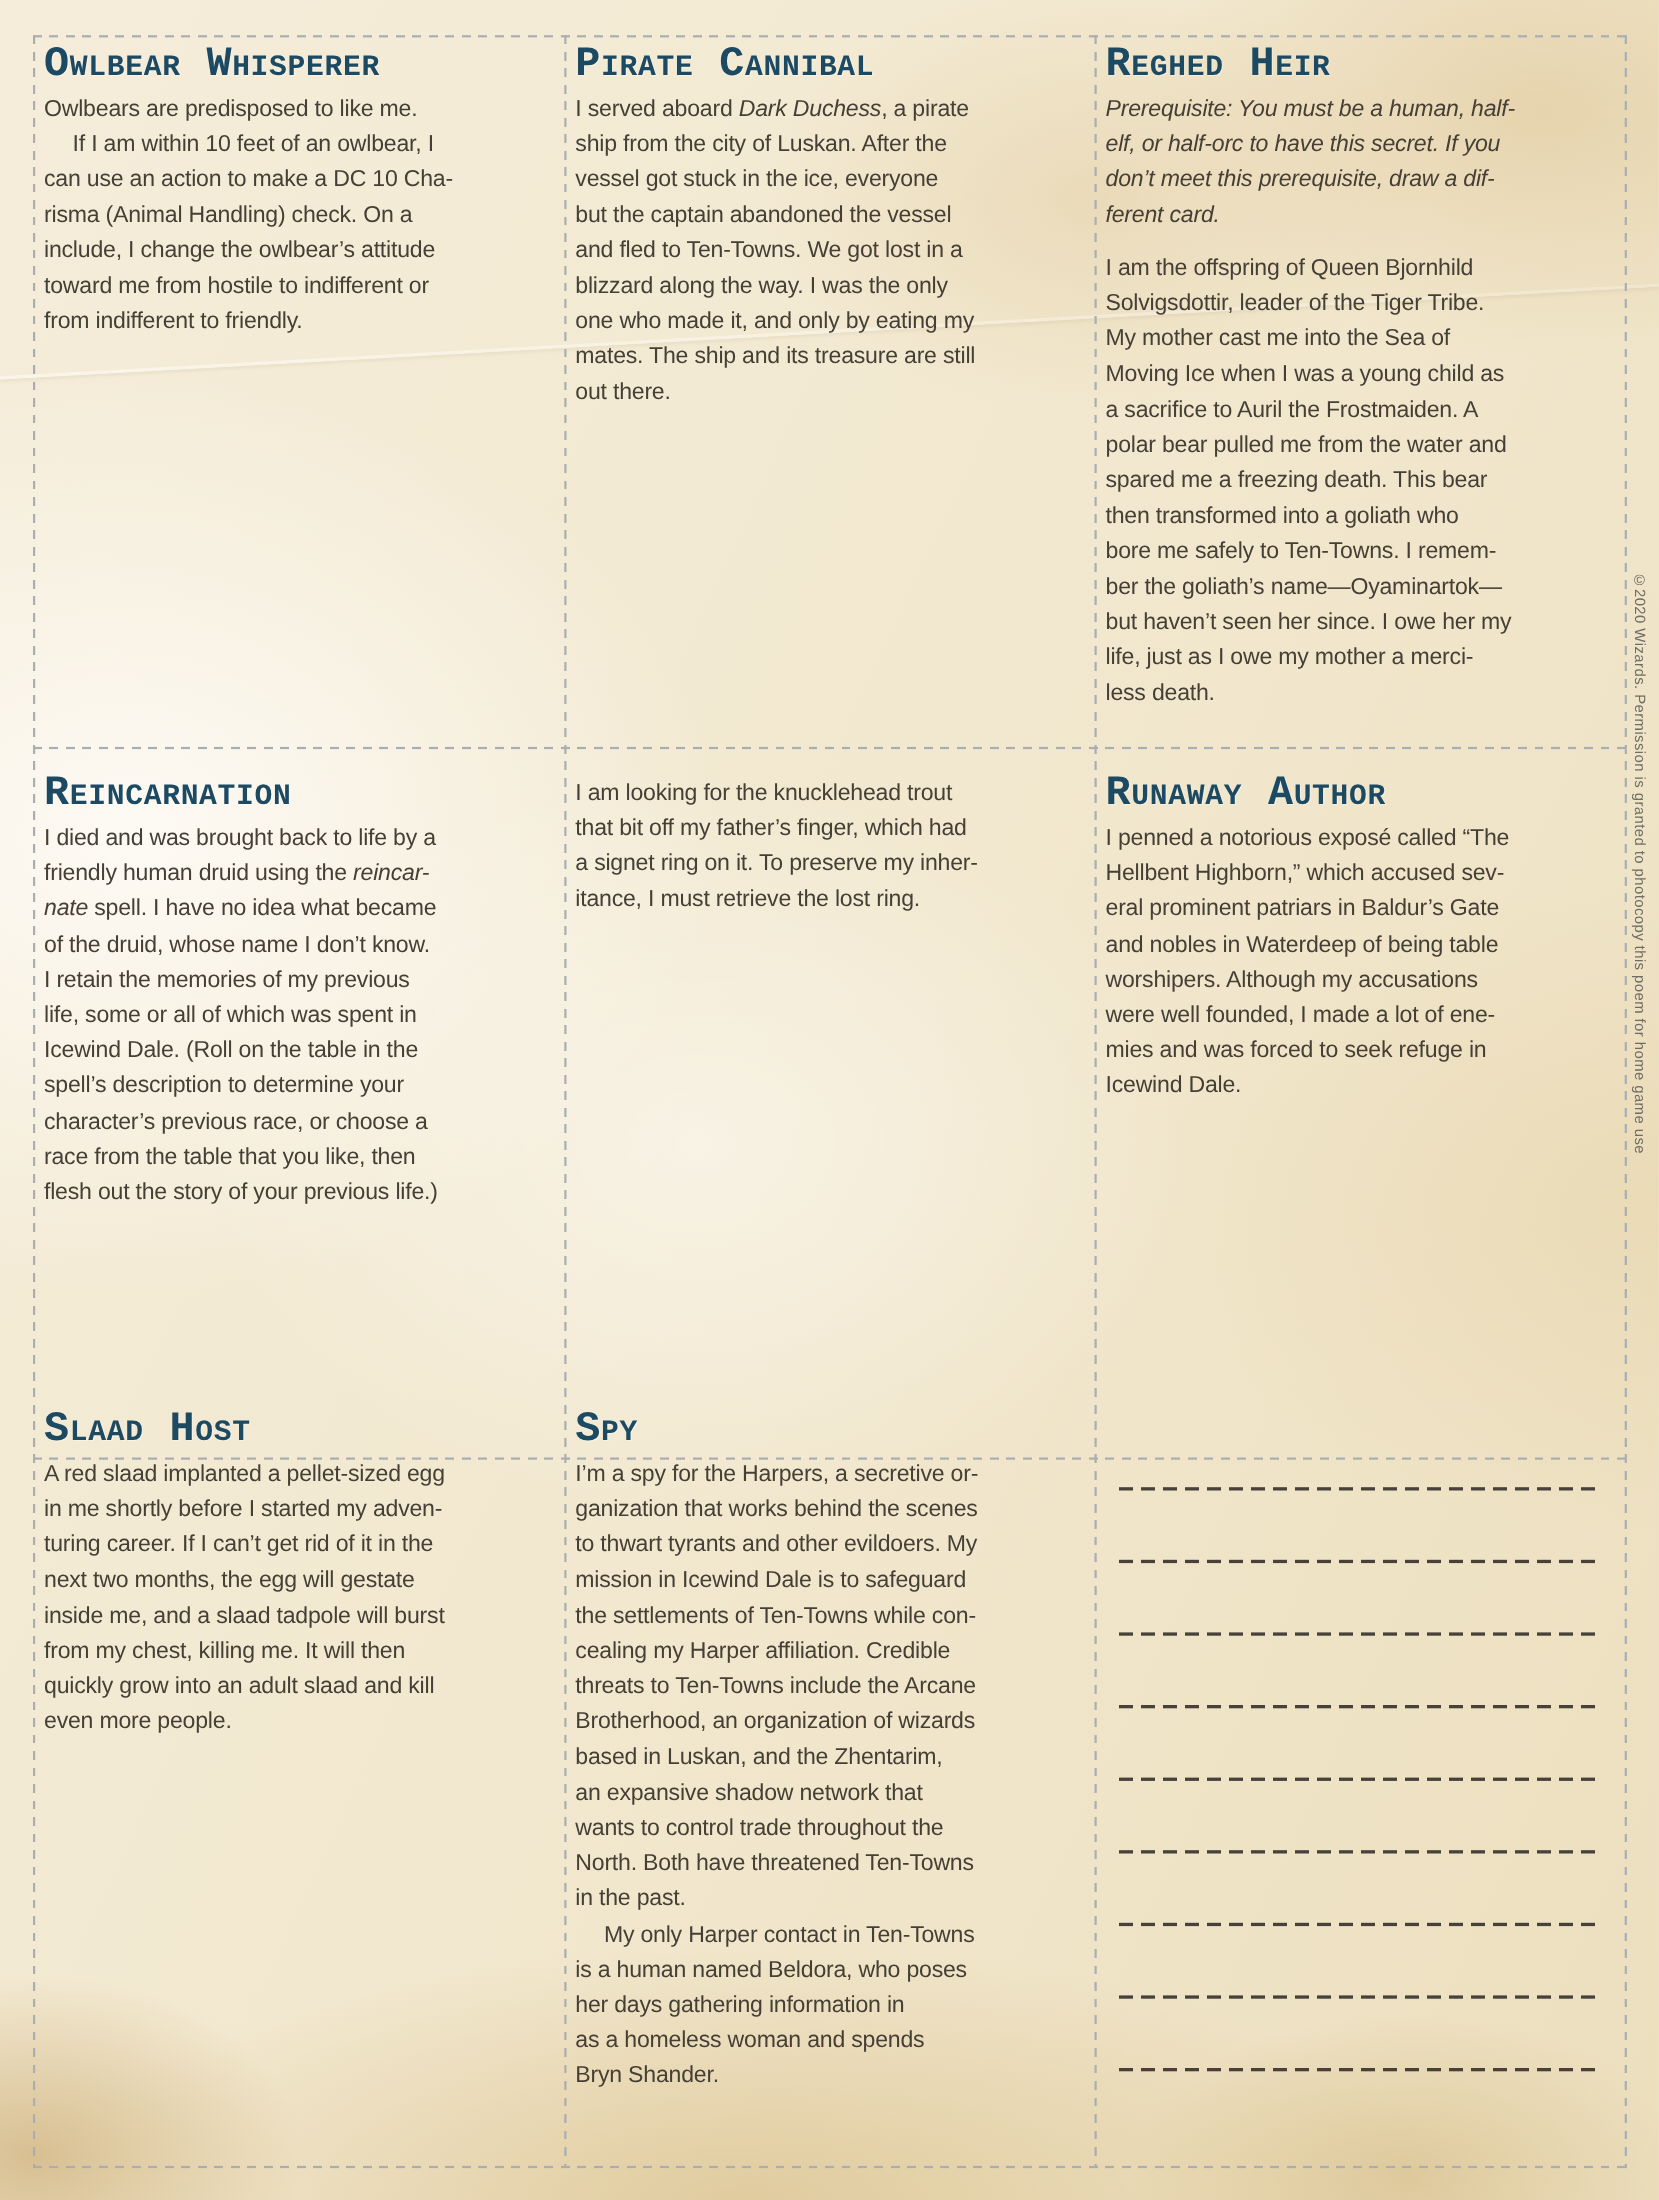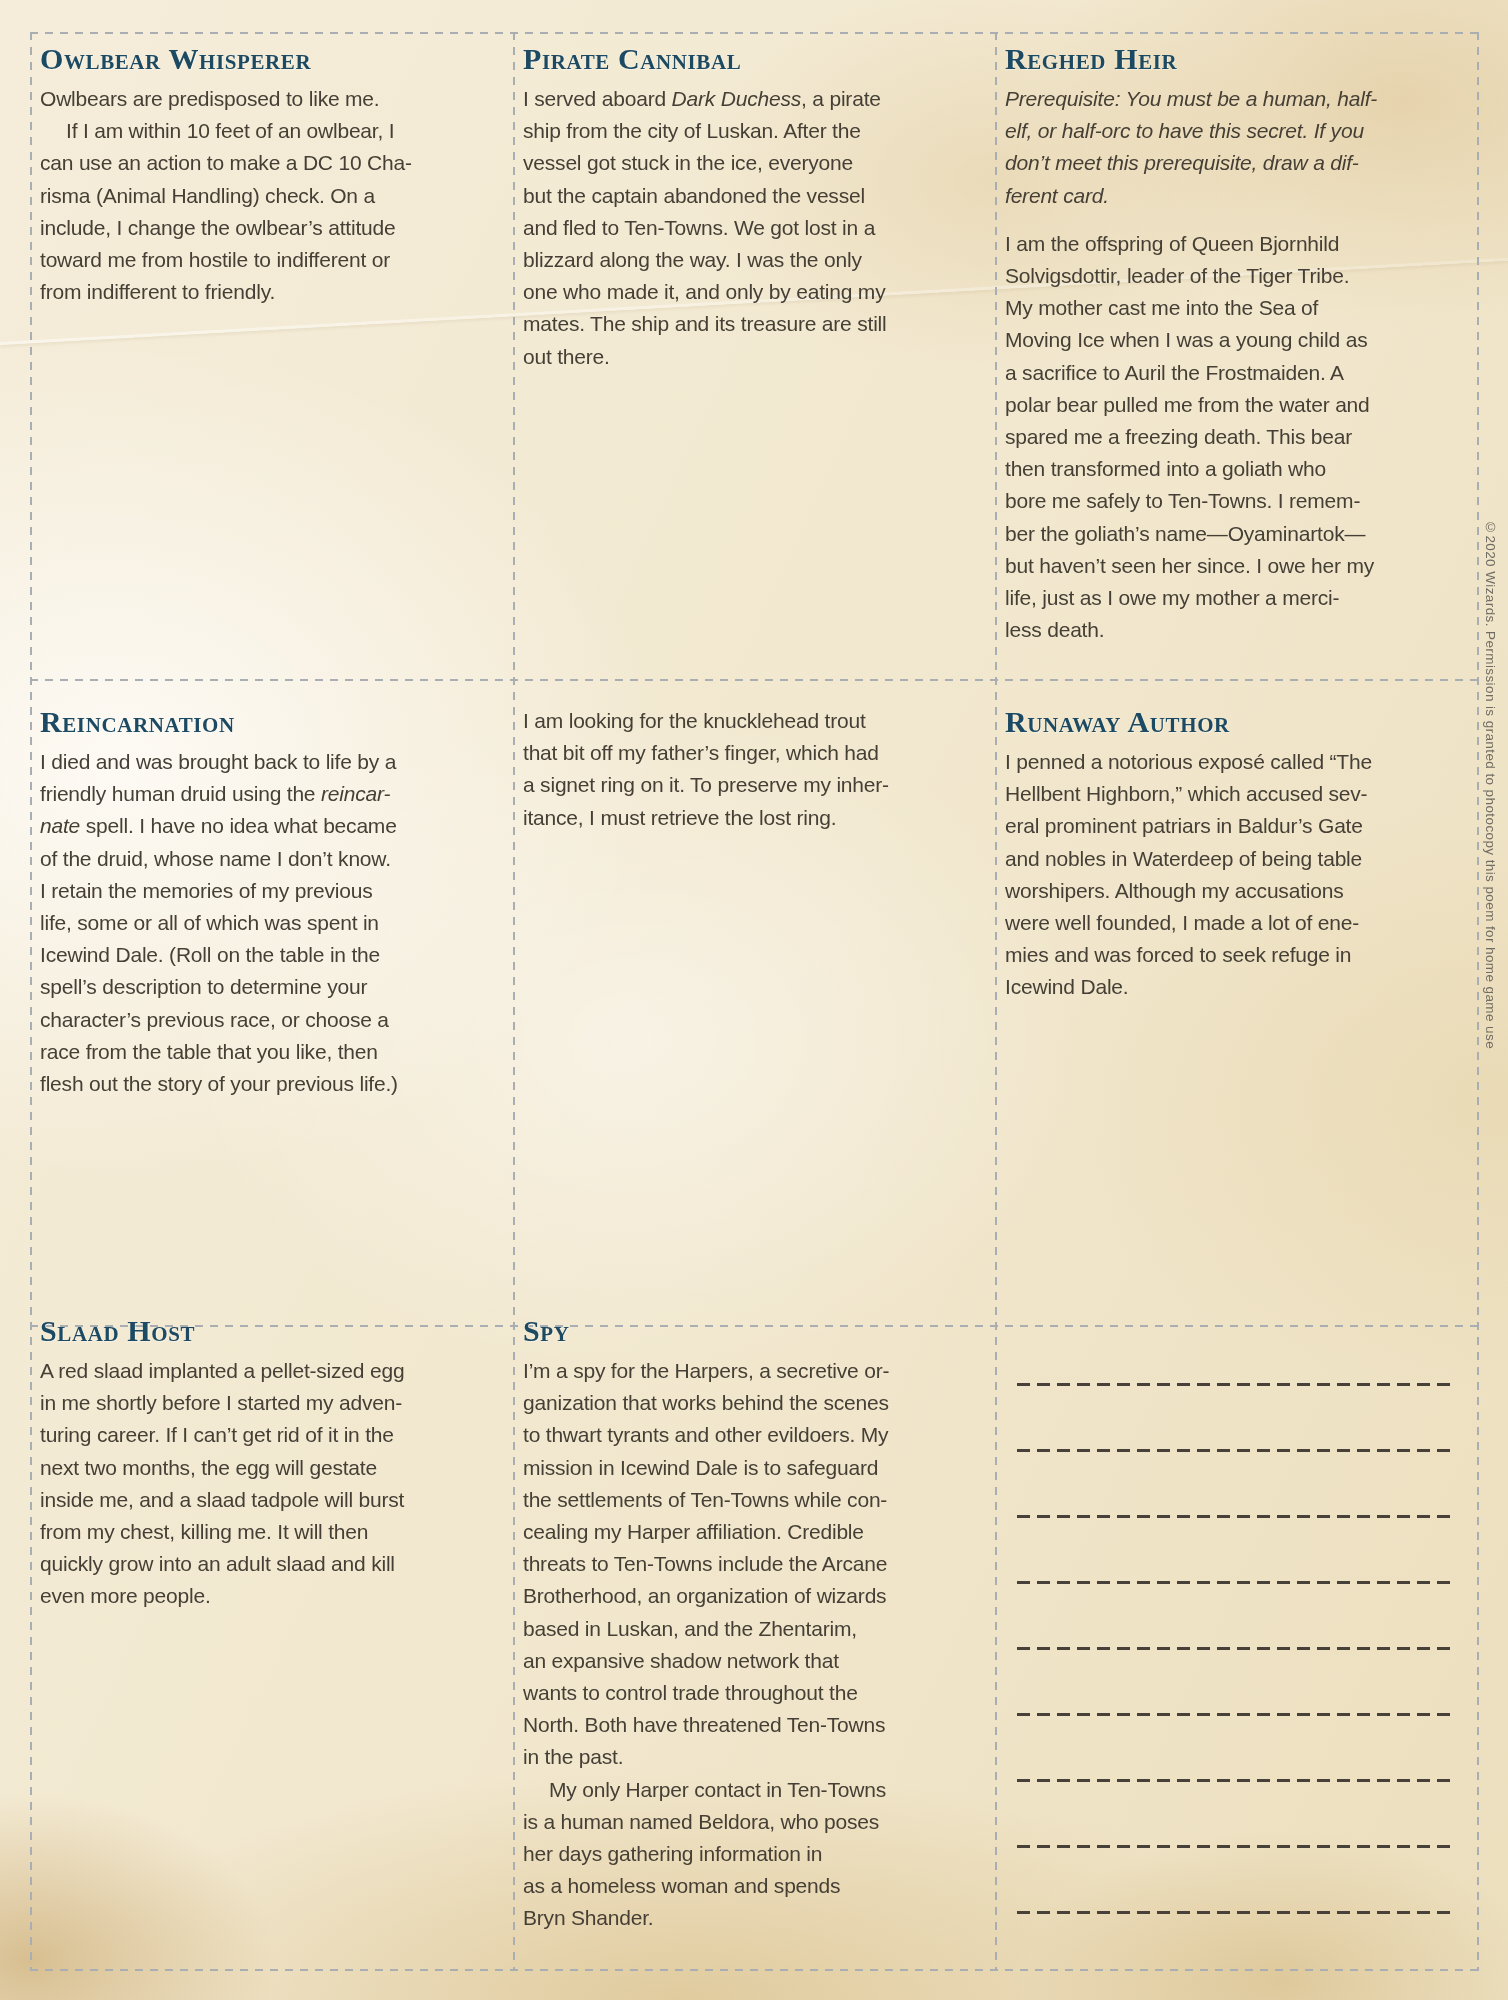--- a/index.html
+++ b/index.html
@@ -34,26 +34,26 @@
   .cut-v{position:absolute;width:2px;
     background:repeating-linear-gradient(180deg,#a9aeb2 0 8px,rgba(0,0,0,0) 8px 15px);}
   
   .card{position:absolute;box-sizing:border-box;padding:10px 14px 0 10px;}
   .card.r1,.card.r2{padding-top:26px;}
   .c0{left:30px;width:483px;}
   .c1{left:513px;width:482px;}
   .c2{left:995px;width:483px;}
   .r0{top:32px;height:647px;}
   .r1{top:679px;height:646px;}
-  .r2{top:1288px;height:644px;}
+  .r2{top:1257px;height:644px;}
   .card h2{
     margin:0 0 7px 0;
-    font-family:Liberation Serif, serif;
+    font-family:Liberation Mono, monospace;
     font-variant-caps:small-caps;font-weight:700;
-    font-size:30px;line-height:34px;letter-spacing:0.6px;
+    font-size:38px;line-height:34px;letter-spacing:0.6px;
     color:#1d4a63;text-shadow:1px 1px 0 rgba(255,255,255,0.4);
   }
   .body-text{color:#453f35;font-size:21px;letter-spacing:-0.2px;}
   .bline{line-height:32.2px;white-space:nowrap;}
   .bline.indent{padding-left:26px;}
   .bline.gap{margin-top:16px;}
   .bline i{font-style:italic;}
   
   .wline{position:absolute;left:22px;width:435px;height:3px;
     background:repeating-linear-gradient(90deg,#47413a 0 13px,rgba(0,0,0,0) 13px 20px);}

